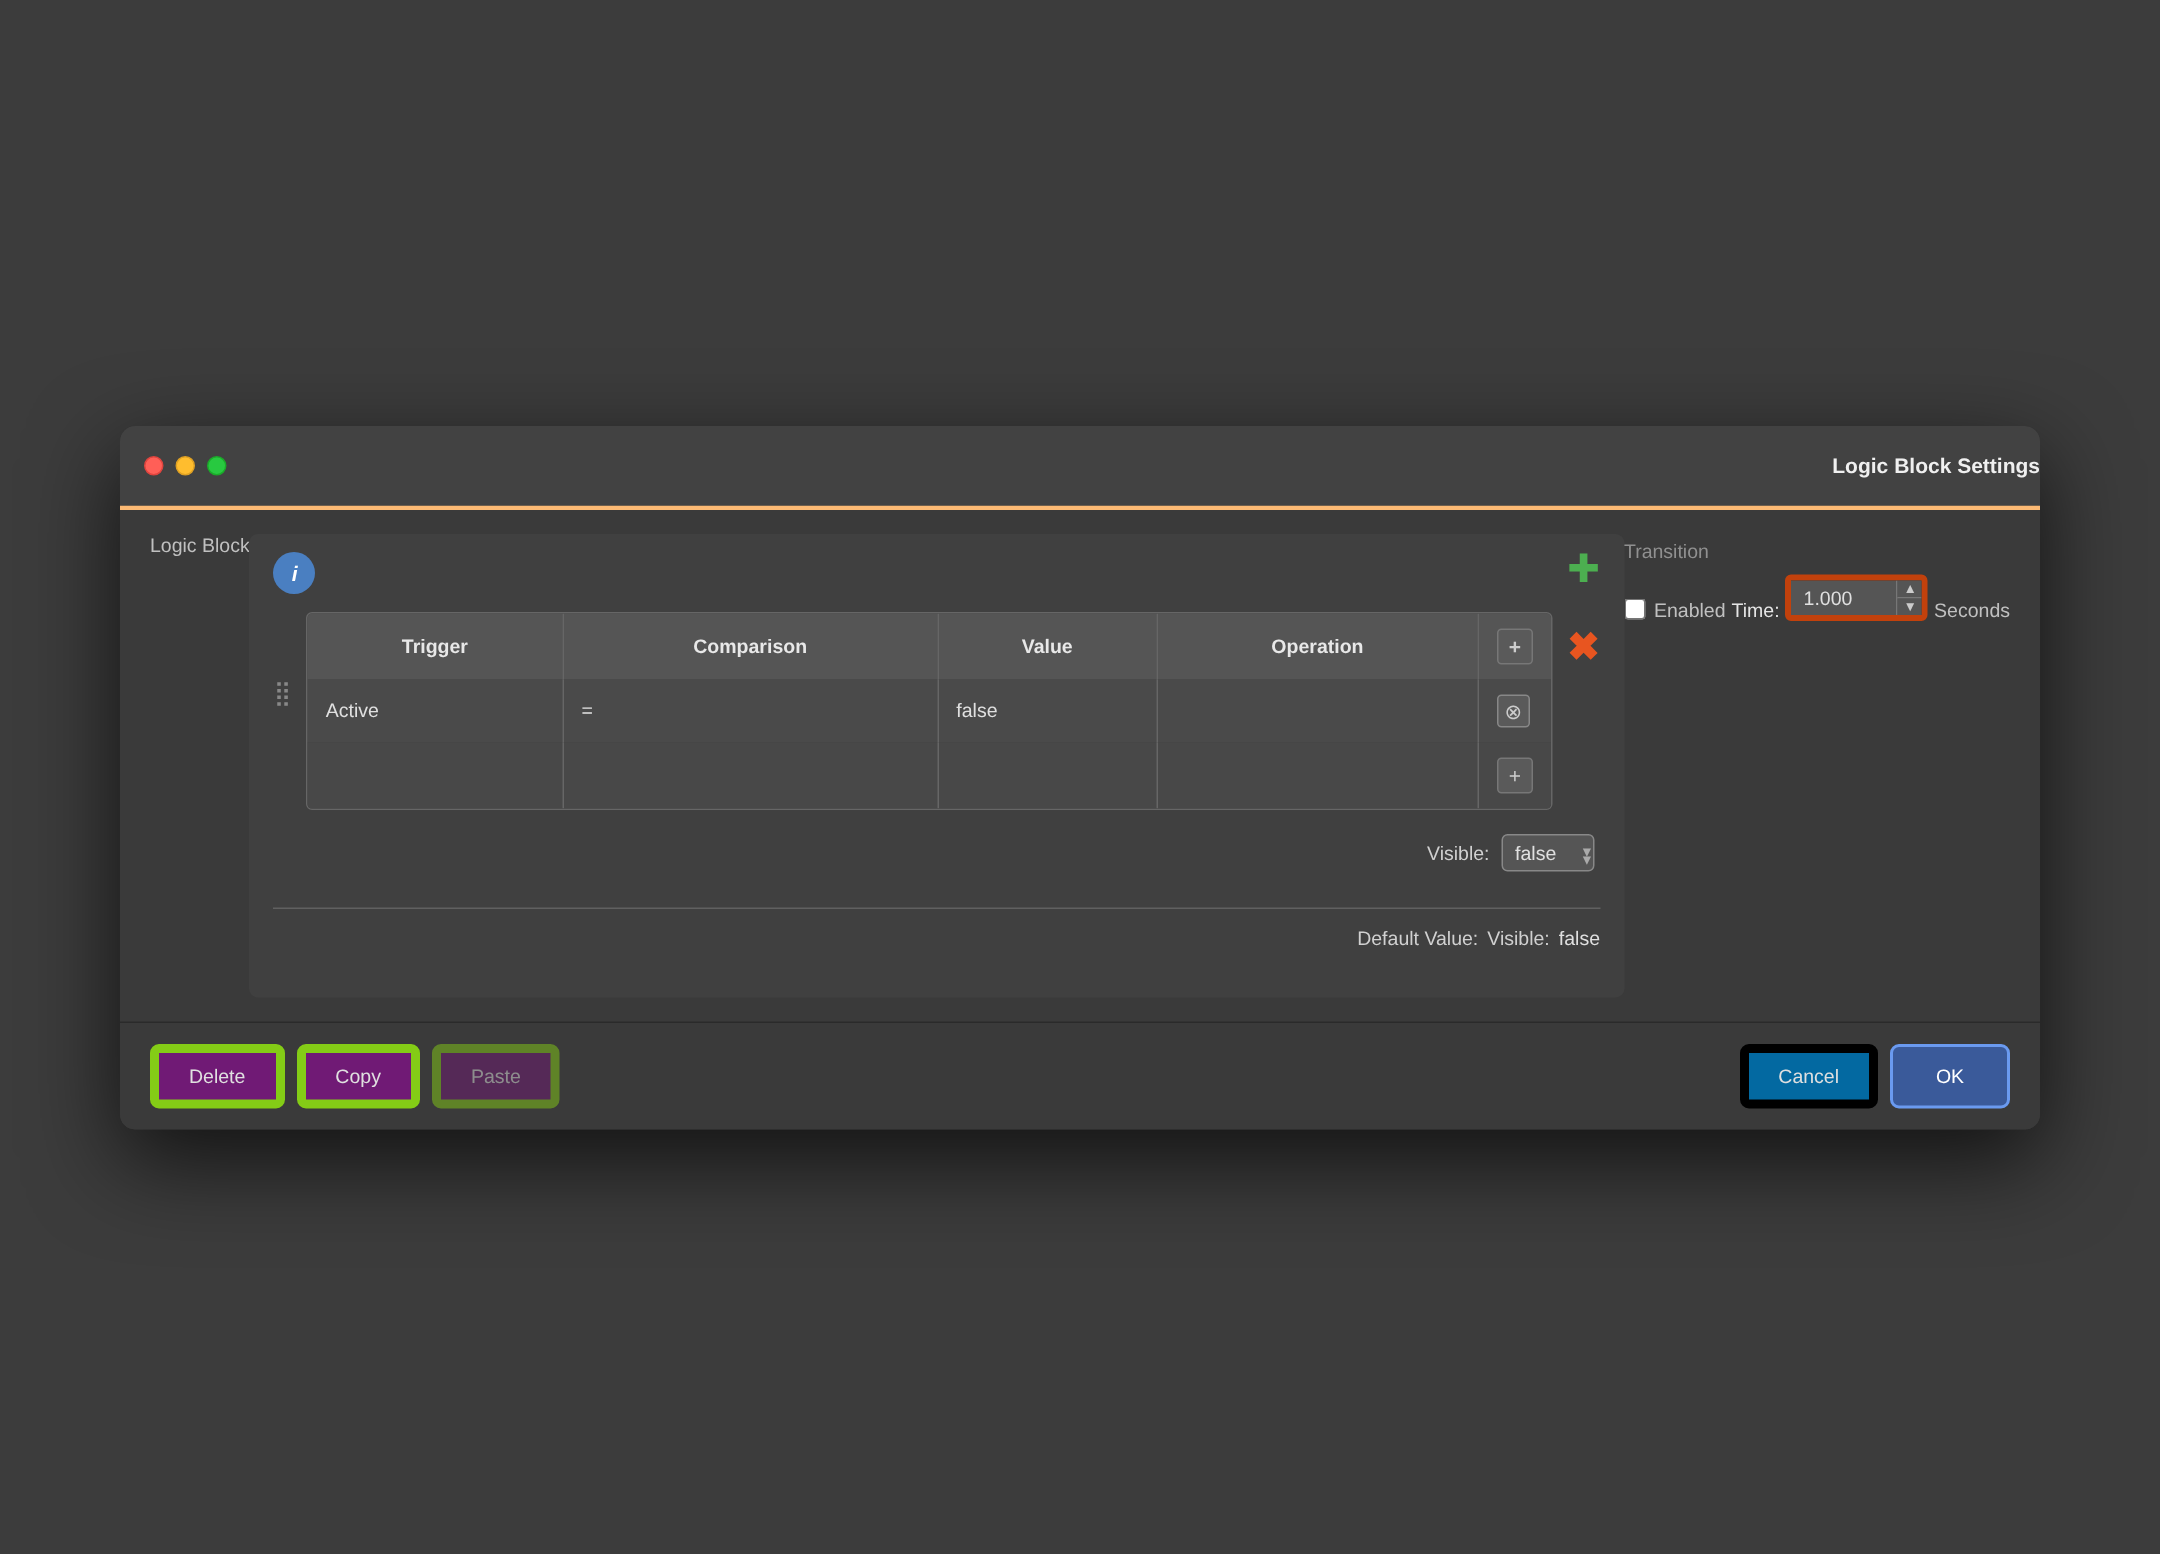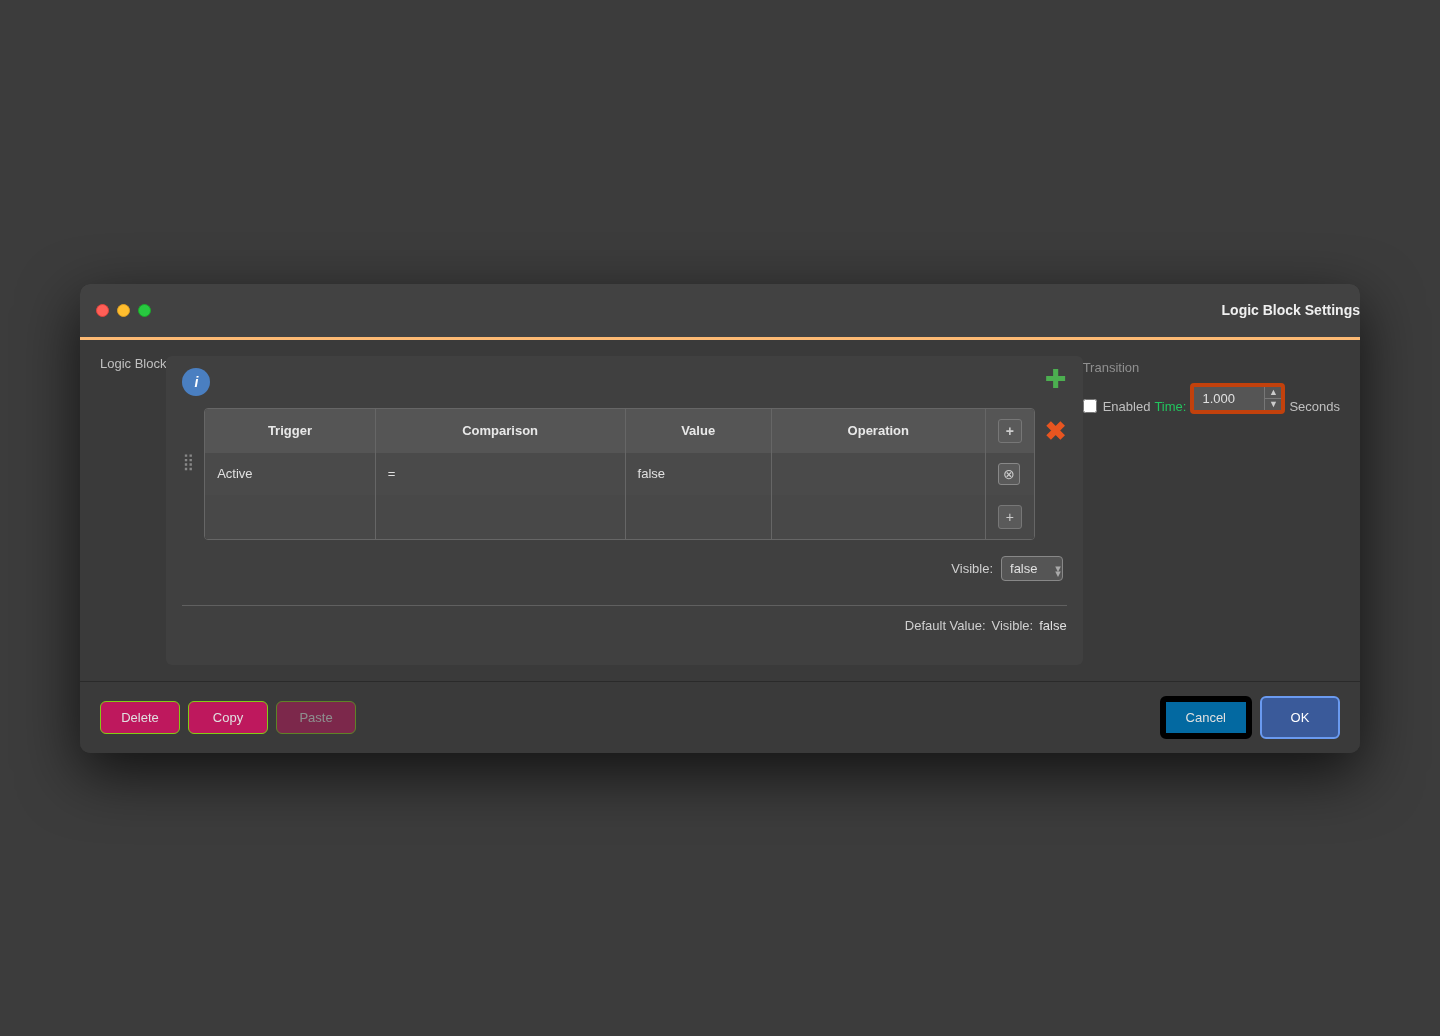--- a/index.html
+++ b/index.html
@@ -336,21 +336,21 @@
 
     .checkbox-input {
       width: 14px;
       height: 14px;
       cursor: pointer;
       accent-color: #4a7fc1;
     }
 
     .time-label {
       font-size: 13px;
-      color: #22c55e;
+      color: #e5e5e5;
     }
 
     .time-input-wrapper {
       display: flex;
       align-items: stretch;
       border: 4px solid #c2410c;
       border-radius: 4px;
       overflow: hidden;
     }
 
@@ -414,22 +414,22 @@
       display: flex;
       gap: 8px;
     }
 
     .btn {
       padding: 8px 20px;
       border-radius: 6px;
       font-size: 13px;
       cursor: pointer;
       font-weight: 500;
-      border: 1px solid #84cc16;
-      background: #be185d;
+      border: 6px solid #84cc16;
+      background: #701a75;
       color: #e0e0e0;
       min-width: 80px;
       text-align: center;
     }
 
     .btn-paste {
       opacity: 0.5;
       cursor: not-allowed;
     }
 

